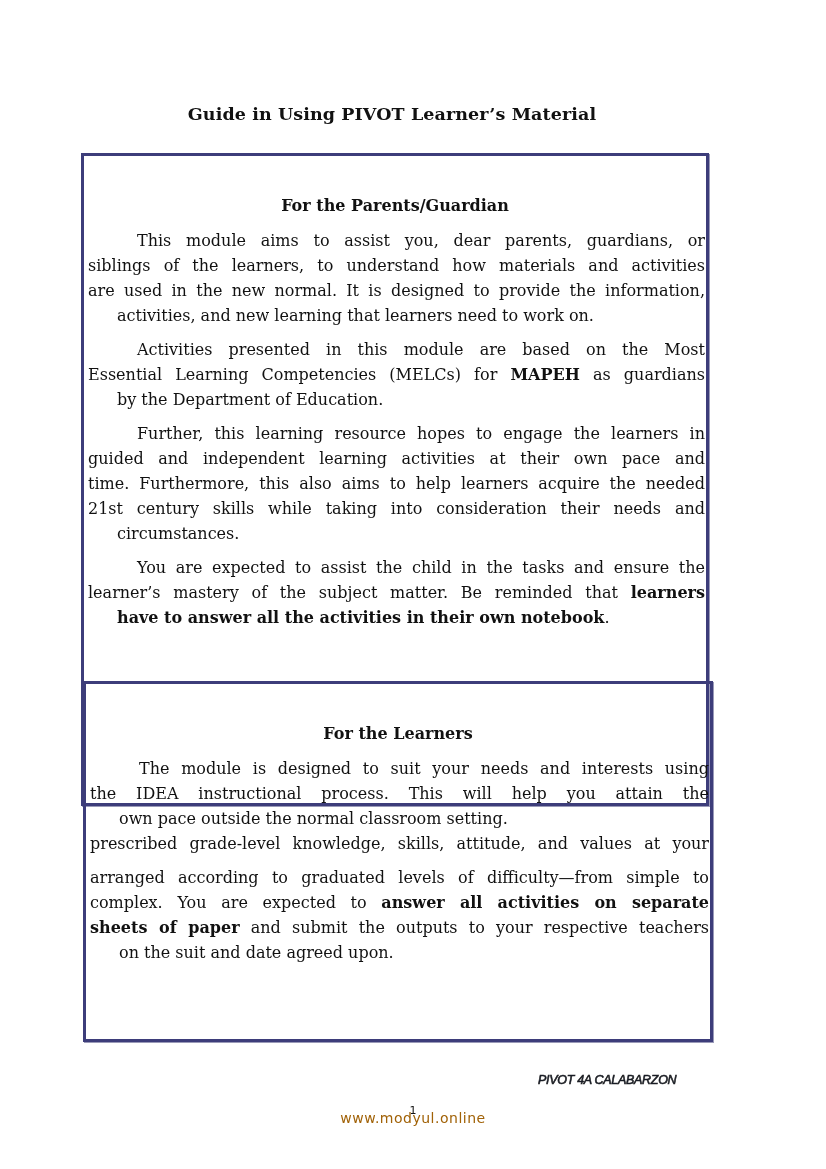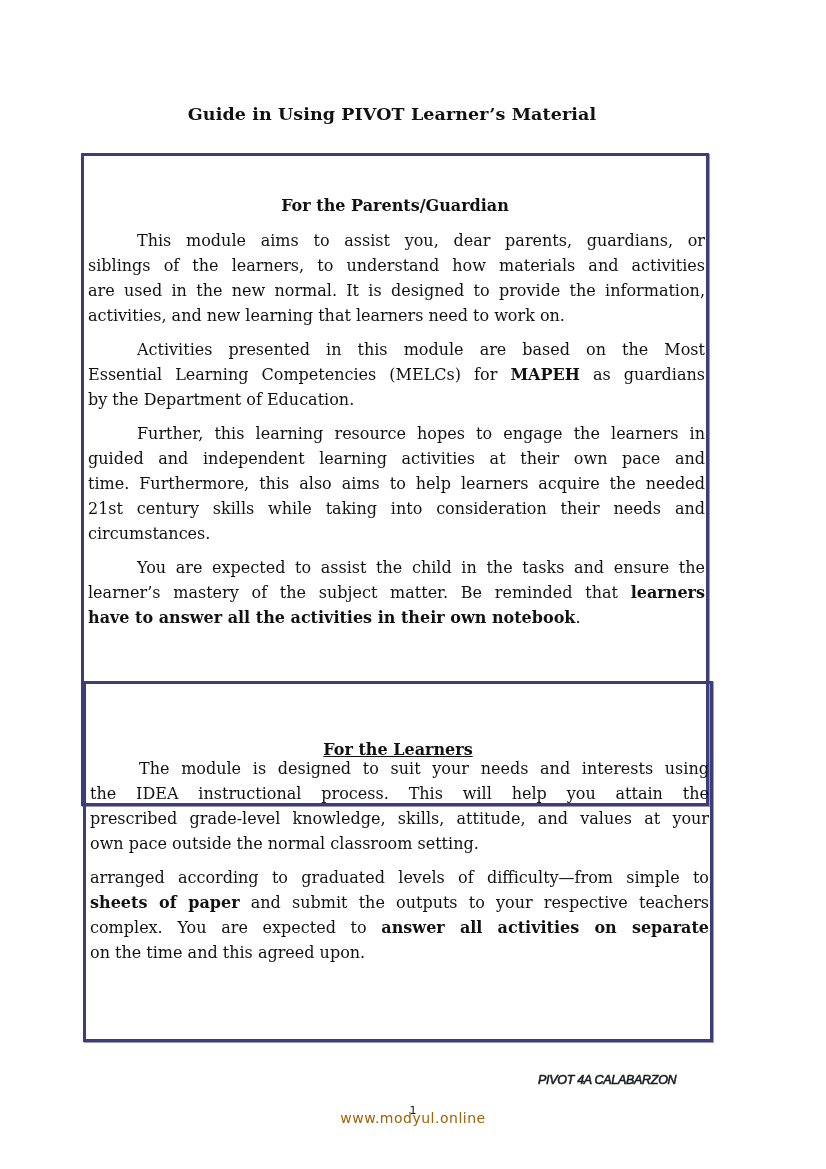--- a/index.html
+++ b/index.html
@@ -7,26 +7,26 @@
          font-family: "DejaVu Serif", "Liberation Serif", serif; color: #111; }
   .title { position: absolute; top: 104px; left: 0; width: 784px; text-align: center;
            font-weight: bold; font-size: 17.5px; letter-spacing: 0.1px; }
   .box { position: absolute; border: 3px solid #3d3d7a; box-sizing: border-box;
          box-shadow: 1px 1px 0 #9a9ab8; }
   .box1 { left: 81px; top: 153px; width: 628px; height: 653px; }
   .box2 { left: 83px; top: 681px; width: 630px; height: 361px; }
   .box-heading { position: absolute; left: 0; width: 100%; text-align: center;
                  font-weight: bold; font-size: 16px; }
   .box1 .box-heading { top: 40px; }
-  .box2 .box-heading { top: 56px; text-decoration: underline; }
+  .box2 .box-heading { top: 40px; }
   .para { position: absolute; font-size: 16px; line-height: 25px; text-align: justify;
           text-align-last: left; margin: 0; }
   .para .indent { display: inline-block; width: 49px; }
   .line { display: block; text-align: justify; text-align-last: justify; white-space: nowrap; }
-  .line.last { text-align-last: left; }
+  .line.last { text-align-last: left; margin-left: 29px; }
   .b { font-weight: bold; }
   .footer-brand { position: absolute; top: 1073px; left: 538px; font-family: "Liberation Sans", sans-serif;
                   font-style: italic; font-size: 12.5px; letter-spacing: -0.3px;
                   color: #0f172a; -webkit-text-stroke: 0.6px #222; }
   .page-number { position: absolute; top: 1104px; left: 0; width: 826px; text-align: center;
                  font-family: "DejaVu Sans", sans-serif; font-size: 11px; color: #111; }
   .watermark { position: absolute; top: 1110px; left: 0; width: 826px; text-align: center;
                font-family: "DejaVu Sans", sans-serif; font-size: 14px; color: #a16207; letter-spacing: 0.5px; }
 </style>
 </head>
@@ -66,29 +66,29 @@
       <span class="line last"><span class="b">have to answer all the activities in their own notebook</span><span>.</span></span>
     </div>
   </div>
 
   <div class="box box2">
     <div class="box-heading">For the Learners</div>
 
     <div class="para" style="left:4px; top:72px; width:619px;">
       <span class="line"><span class="indent"></span><span>The module is designed to suit your needs and interests using</span></span>
       <span class="line">the IDEA instructional process. This will help you attain the</span>
+      <span class="line last">own pace outside the normal classroom setting.</span>
       <span class="line">prescribed grade-level knowledge, skills, attitude, and values at your</span>
-      <span class="line last">own pace outside the normal classroom setting.</span>
     </div>
 
     <div class="para" style="left:4px; top:181px; width:619px;">
       <span class="line">arranged according to graduated levels of difficulty—from simple to</span>
+      <span class="line"><span>complex. You are expected to </span><span class="b">answer all activities on separate</span></span>
       <span class="line"><span class="b">sheets of paper</span><span> and submit the outputs to your respective teachers</span></span>
-      <span class="line"><span>complex. You are expected to </span><span class="b">answer all activities on separate</span></span>
-      <span class="line last">on the time and this agreed upon.</span>
+      <span class="line last">on the suit and date agreed upon.</span>
     </div>
   </div>
 
   <div class="footer-brand">PIVOT 4A CALABARZON</div>
   <div class="page-number">1</div>
   <div class="watermark">www.modyul.online</div>
 
 </div>
 
 </body></html>

